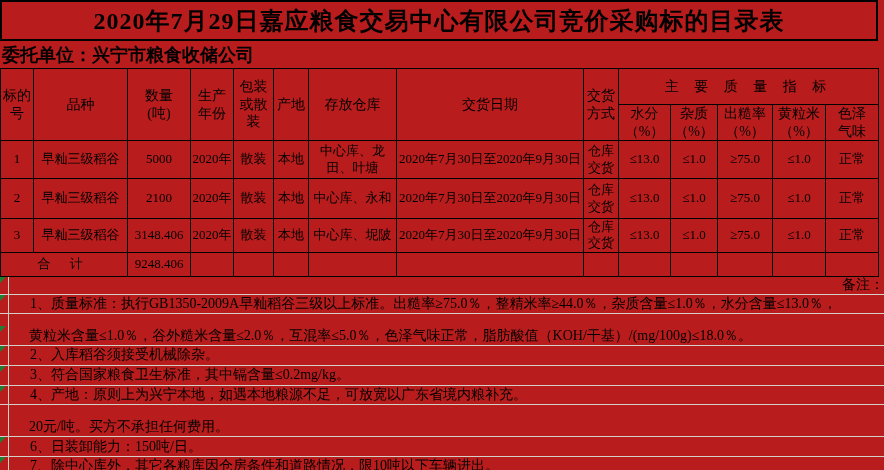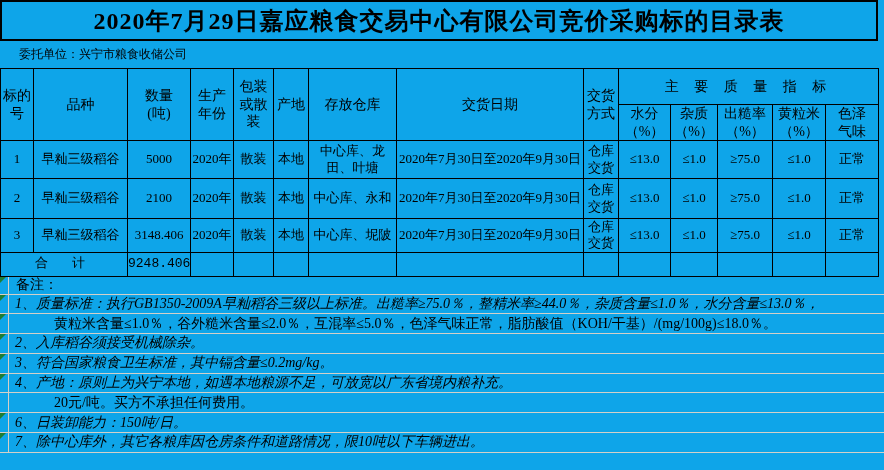--- a/index.html
+++ b/index.html
@@ -1,59 +1,59 @@
 <!DOCTYPE html>
 <html><head>
 <meta charset="utf-8">
 <style>
   html,body{margin:0;padding:0;background:#fff;}
   #screen{
-    position:relative;width:884px;height:470px;background:#0ea5e9;
+    position:relative;width:884px;height:470px;background:#b91c1c;
     font-family:"Liberation Serif","DejaVu Serif",serif;color:#000;
     overflow:hidden;
   }
   
   .title-box{
     box-sizing:border-box;width:878px;height:41px;
     border:2px solid #000;
     display:flex;align-items:center;justify-content:center;
     font-size:24px;font-weight:bold;letter-spacing:1px;
   }
   .consignor-row{
     box-sizing:border-box;width:878px;height:27px;
     display:flex;align-items:center;
-    font-size:12px;padding-left:19px;font-weight:normal;
+    font-size:18px;padding-left:2px;font-weight:bold;
   }
   
   table.bid{
     border-collapse:collapse;table-layout:fixed;width:878px;
   }
   table.bid th,table.bid td{
     border:1px solid #000;text-align:center;vertical-align:middle;
     font-size:13px;font-weight:normal;padding:0;line-height:1.25;
     white-space:pre-line;overflow:hidden;
   }
   table.bid th{font-size:14px;}
   th.qgroup{letter-spacing:6px;font-size:15px;margin-left:46px;}
   tr.hr1{height:36px;} tr.hr2{height:36px;}
   tr.r1{height:38px;} tr.r2{height:40px;} tr.r3{height:32px;}
-  tr.total{height:24px;font-family:Liberation Mono, monospace;}
+  tr.total{height:24px;}
   td.total-label{letter-spacing:8px;font-size:15px;}
   
   .notes{position:relative;width:884px;}
   .note-row{
     position:relative;box-sizing:border-box;width:884px;height:19.8px;
     border-bottom:1px solid #d4d0c8;
     display:flex;align-items:center;
     font-size:14px;white-space:nowrap;overflow:hidden;
   }
   .note-row.first{height:18px;}
-  .ind0{padding-left:16px;}
-  .ind1{padding-left:15px;font-style:italic;}
-  .ind2{padding-left:54px;}
+  .ind0{padding-left:2px;justify-content:flex-end;}
+  .ind1{padding-left:30px;}
+  .ind2{padding-left:29px;margin-top:12px;}
   .marker{
     position:absolute;left:0;top:0;width:0;height:0;
     border-top:6px solid #1e7e34;border-right:6px solid transparent;
   }
   .colline{
     position:absolute;left:8px;top:0;width:1px;height:100%;
     background:#d4d0c8;
   }
 </style>
 </head>

